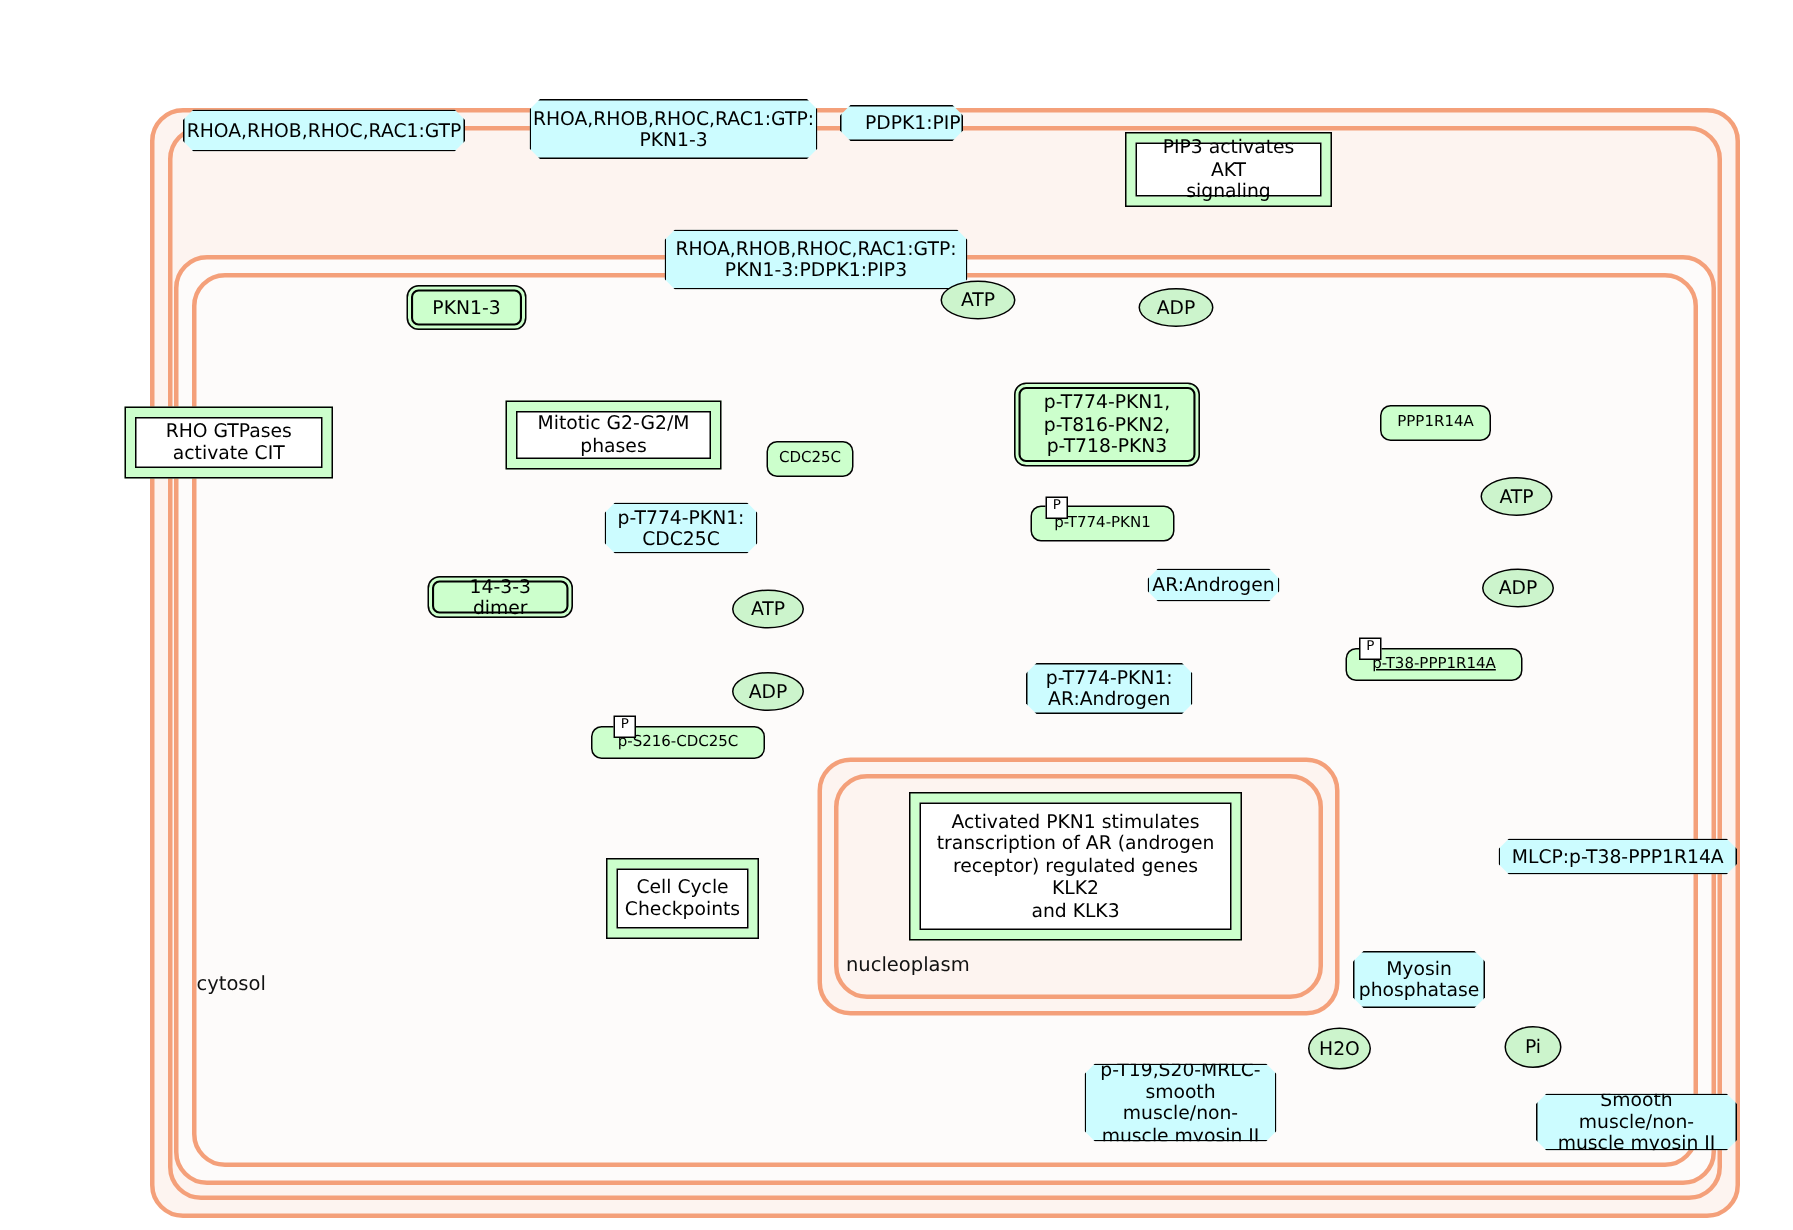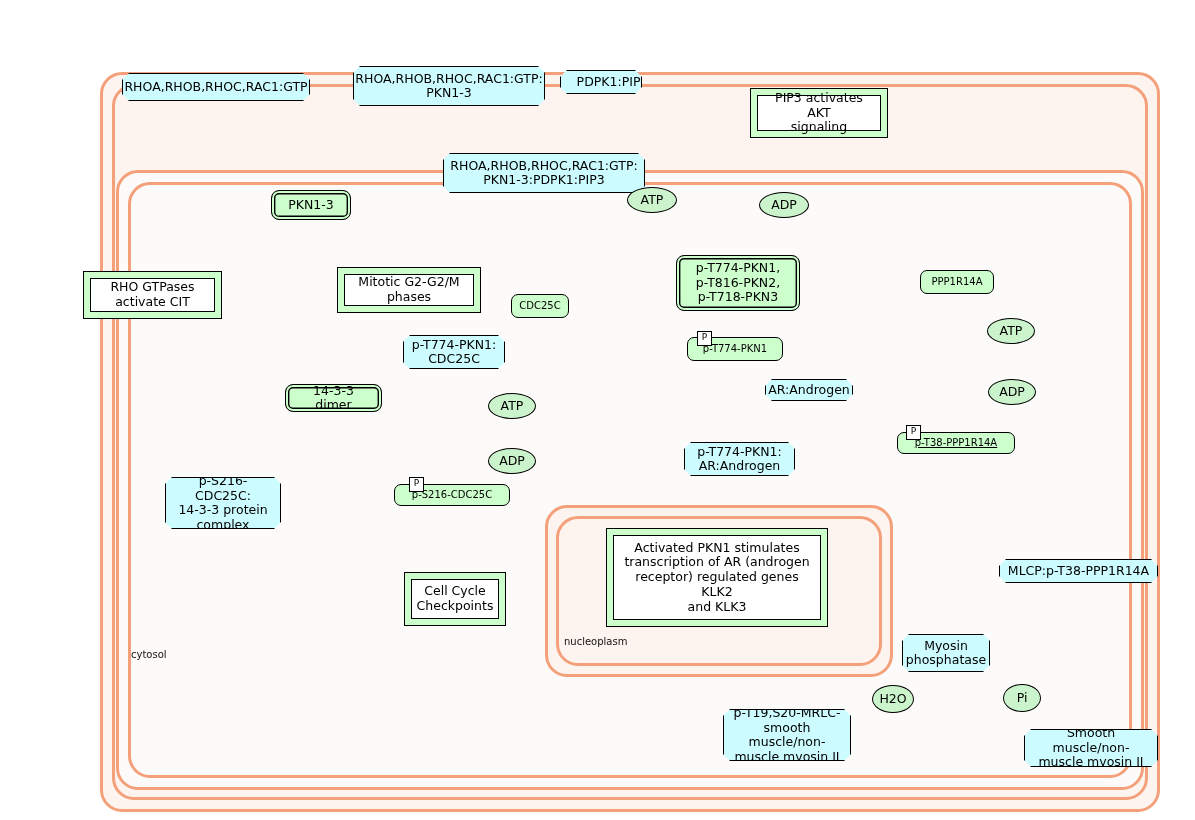--- a/index.html
+++ b/index.html
@@ -32,21 +32,21 @@
     border-radius: 22px;
   }
   .comp-inner {
     border: 3px solid #f4a07a;
     background: #fdfbfa;
     border-radius: 22px;
   }
   .comp-label {
     position: absolute;
     z-index: 2;
-    font-size: 10px;
+    font-size: 13px;
     color: #111;
     white-space: nowrap;
   }
 
   
   .node {
     position: absolute;
     z-index: 4;
     box-sizing: border-box;
     display: flex;
@@ -310,23 +310,20 @@
 
   <div class="node n-set" style="left:285px; top:384px; width:97px; height:28px;">14-3-3 dimer</div>
 
   <div class="node n-molecule" style="left:488px; top:393px; width:48px; height:26px;">ATP</div>
 
   <div class="node n-molecule" style="left:488px; top:448px; width:48px; height:26px;">ADP</div>
 
   <div class="node n-protein" style="left:897px; top:432px; width:118px; height:22px;text-decoration:underline;">p-T38-PPP1R14A</div>
   <div class="p-badge" style="left:906px; top:425px;">P</div>
 
-  <div class="node n-complex" style="left:165px; top:477px; width:116px; height:52px; white-space:pre-line;">p-S216-CDC25C:
-14-3-3 protein
-complex</div>
 
   <div class="node n-protein" style="left:394px; top:484px; width:116px; height:22px;">p-S216-CDC25C</div>
   <div class="p-badge" style="left:409px; top:477px;">P</div>
 
   <div class="node n-complex" style="left:684px; top:442px; width:111px; height:34px; white-space:pre-line;">p-T774-PKN1:
 AR:Androgen</div>
 
   <div class="node n-complex" style="left:999px; top:559px; width:159px; height:24px;">MLCP:p-T38-PPP1R14A</div>
 
   <div class="node n-pathway" style="left:404px; top:572px; width:102px; height:54px;">

